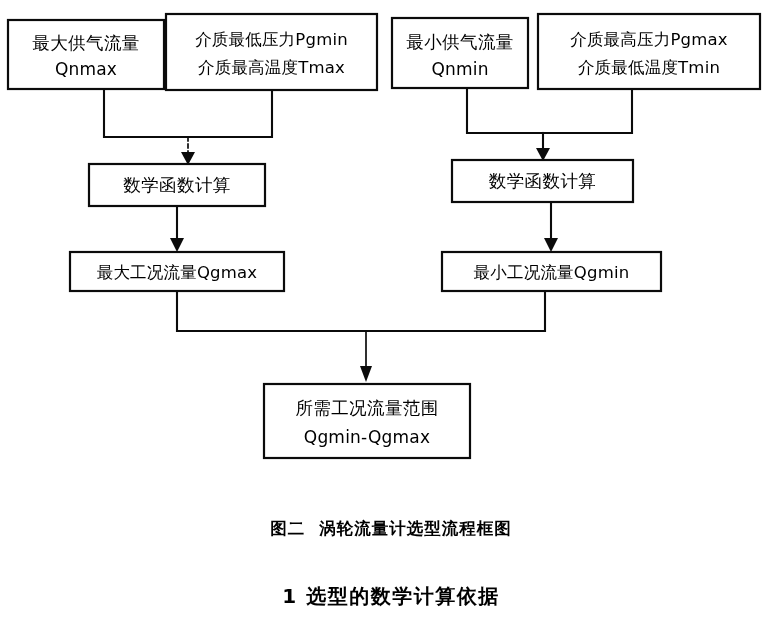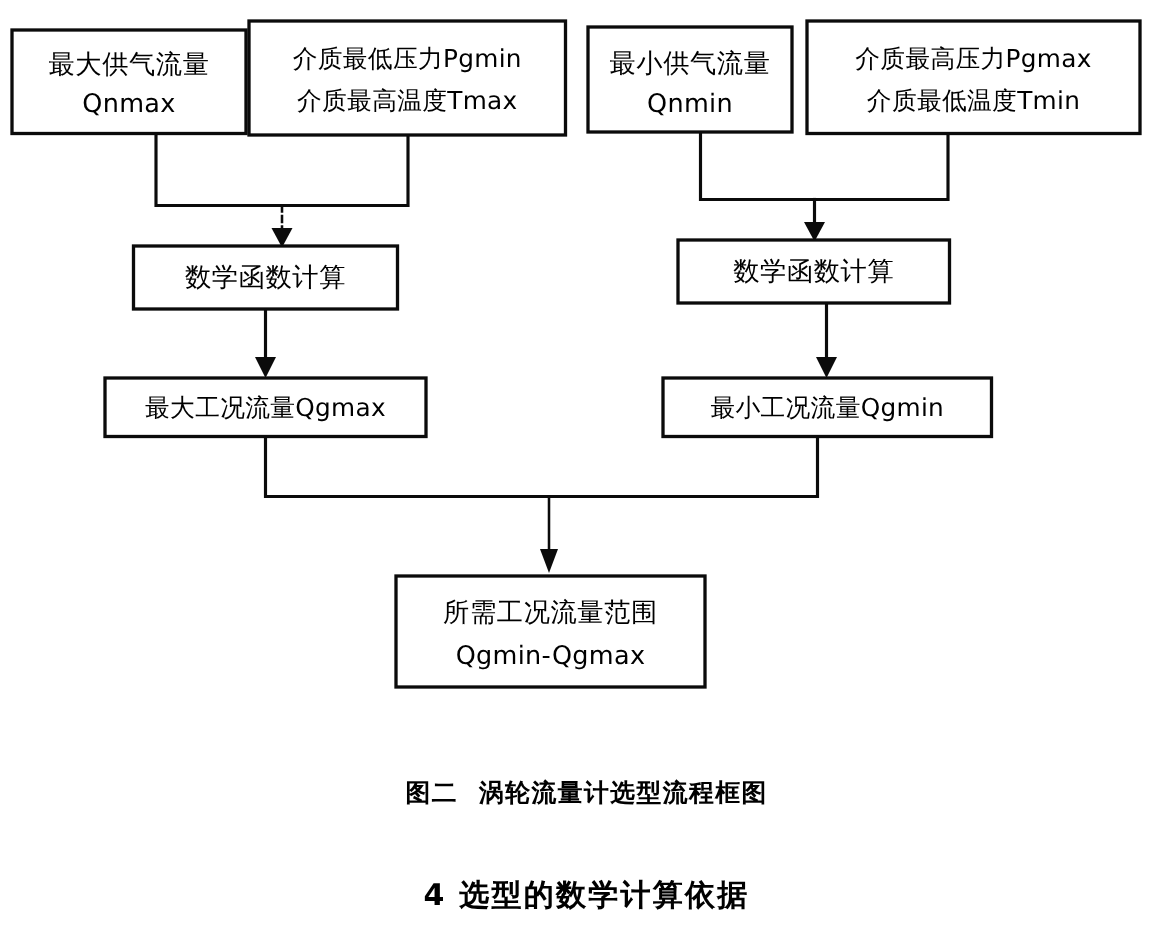--- a/index.html
+++ b/index.html
@@ -167,13 +167,13 @@
     <text class="box-text t-cjk" x="367" y="409">所需工况流量范围</text>
     <text class="box-text t-lat" x="367" y="438">Qgmin-Qgmax</text>
   </g>
 
 </svg>
 
 <div class="caption" id="figure-caption">
   <span>图二</span><span class="cap-sp"></span><span>涡轮流量计选型流程框图</span>
 </div>
 
-<div class="caption" id="section-heading">4  选型的数学计算依据</div>
+<div class="caption" id="section-heading">1  选型的数学计算依据</div>
 
 </body></html>

